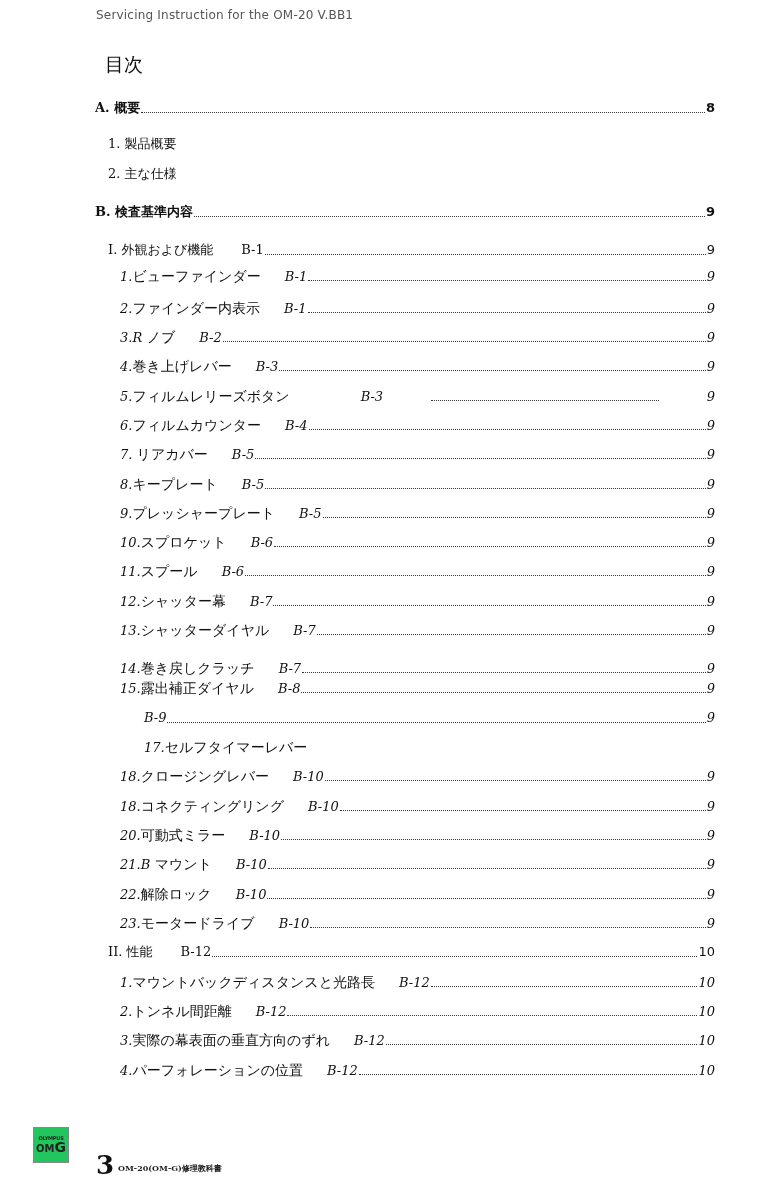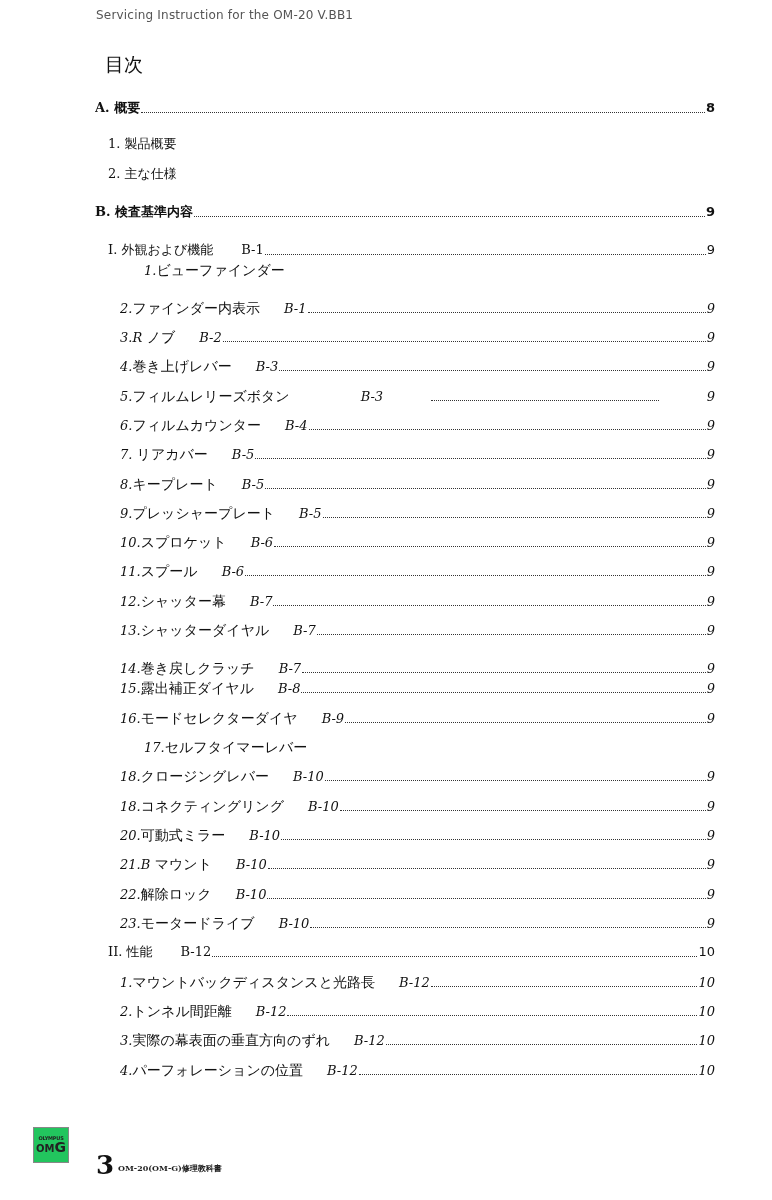--- a/index.html
+++ b/index.html
@@ -85,21 +85,21 @@
       <span class="label">B. 検査基準内容</span>
       <span class="leader"></span>
       <span class="page">9</span>
     </div>
     <div class="row lvlR" style="top: 240px;">
       <span class="label">I. 外観および機能</span>
       <span class="ref">B-1</span>
       <span class="leader"></span>
       <span class="page">9</span>
     </div>
-    <div class="row lvl2" style="top: 260px; flex-direction: column;">
+    <div class="row lvl2" style="top: 266px;">
       <span class="label"><span class="num">1.</span><span class="jp">ビューファインダー</span></span>
       <span class="ref">B-1</span>
       <span class="leader"></span>
       <span class="page">9</span>
     </div>
     <div class="row lvl2" style="top: 298px;">
       <span class="label"><span class="num">2.</span><span class="jp">ファインダー内表示</span></span>
       <span class="ref">B-1</span>
       <span class="leader"></span>
       <span class="page">9</span>
@@ -176,21 +176,20 @@
       <span class="leader"></span>
       <span class="page">9</span>
     </div>
     <div class="row lvl2" style="top: 678px;">
       <span class="label"><span class="num">15.</span><span class="jp">露出補正ダイヤル</span></span>
       <span class="ref">B-8</span>
       <span class="leader"></span>
       <span class="page">9</span>
     </div>
     <div class="row lvl2" style="top: 708px;">
-      <span class="label"><span class="num">16.</span><span class="jp">モードセレクターダイヤ</span></span>
       <span class="ref">B-9</span>
       <span class="leader"></span>
       <span class="page">9</span>
     </div>
     <div class="row lvl2" style="top: 737px; flex-direction: column;">
       <span class="label"><span class="num">17.</span><span class="jp">セルフタイマーレバー</span></span>
       <span class="ref">B-9</span>
       <span class="leader"></span>
       <span class="page">9</span>
     </div>

